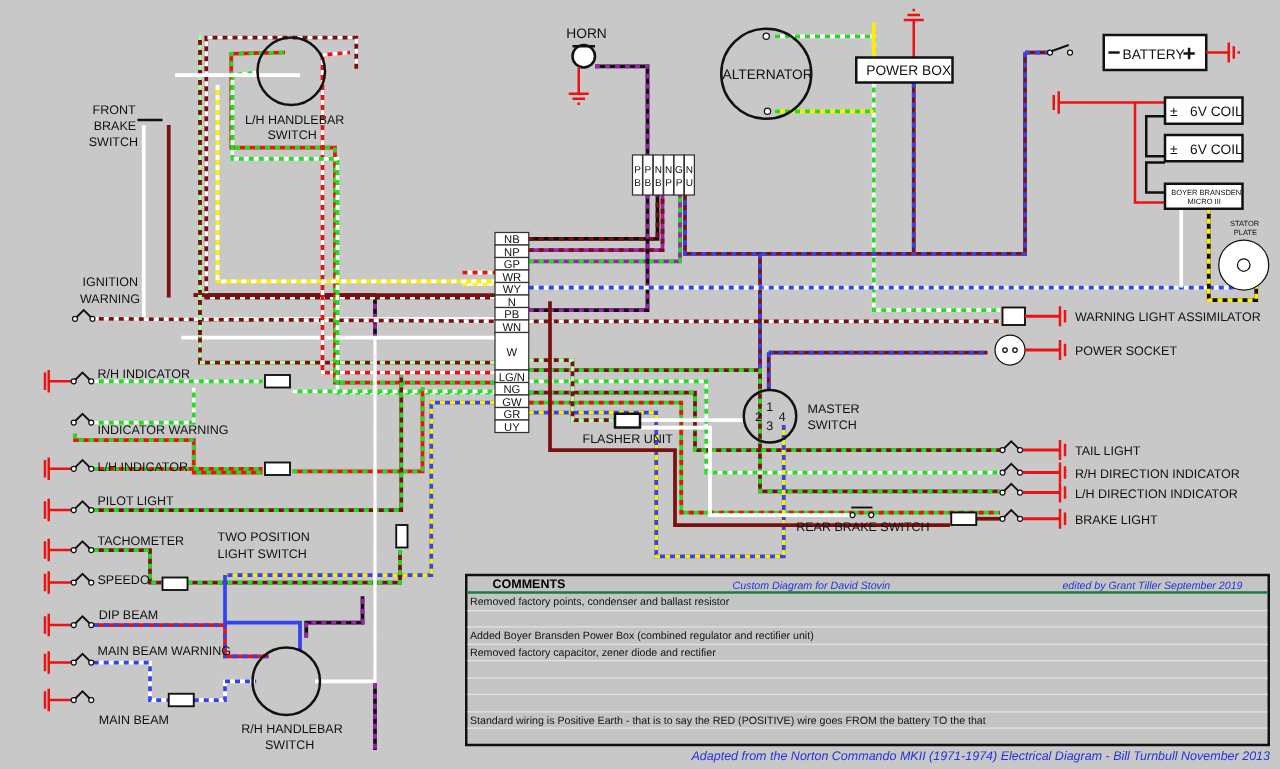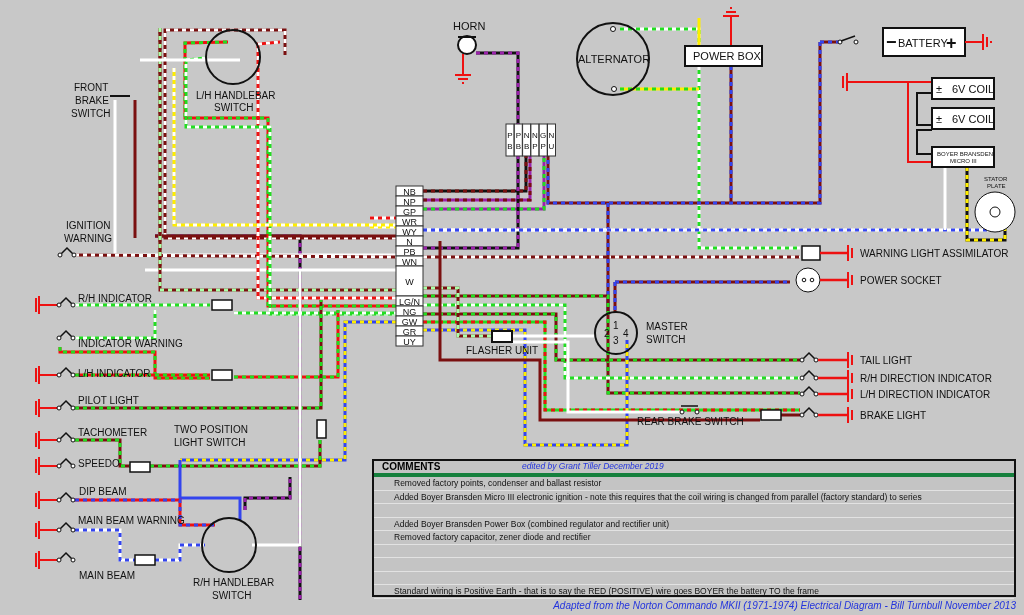--- a/index.html
+++ b/index.html
@@ -4,25 +4,25 @@
 <style>
   html, body { margin:0; padding:0; }
   body { width:1024px; height:615px; background:#c8c8c8; position:relative; overflow:hidden; font-family:"Liberation Sans", sans-serif; }
   svg#diagram { position:absolute; left:0; top:0; }
   .lbl { font-family:"Liberation Sans", sans-serif; font-size:11px; fill:#111; }
   .lbl-sm { font-family:"Liberation Sans", sans-serif; font-size:6px; fill:#111; }
   .lbl-md { font-family:"Liberation Sans", sans-serif; font-size:10px; fill:#111; }
   .box { fill:#fff; stroke:#111; stroke-width:2; }
   .term { fill:#fff; stroke:#111; stroke-width:1; }
   #comments { position:absolute; left:372px; top:459px; width:644px; height:138px; border:2px solid #111; background:#c4c4c4; box-sizing:border-box; font-size:8.5px; }
-  #comments .head { display:flex; align-items:flex-start; height:12px; border-bottom:4px solid #15803d; padding:0 8px; }
+  #comments .head { display:flex; align-items:flex-end; height:12px; border-bottom:2px solid #15803d; padding:0 20px; }
   #comments .head .title { font-weight:bold; font-size:10px; width:140px; }
   #comments .head .custom { color:#2233dd; font-style:italic; flex:1; padding-left:52px; }
   #comments .head .edited { color:#2233dd; font-style:italic; }
-  #comments .row { height:12.5px; line-height:12.5px; padding-left:20px; border-bottom:1px solid #e2e2e2; color:#111; white-space:nowrap; }
+  #comments .row { height:12.5px; line-height:12.5px; padding-left:2px; border-bottom:1px solid #e2e2e2; color:#111; white-space:nowrap; }
   #footer { position:absolute; right:8px; top:600px; color:#2233dd; font-style:italic; font-size:10px; }
 </style>
 </head>
 <body>
 
 <svg id="diagram" width="1024" height="615" viewBox="0 0 1024 615" xmlns="http://www.w3.org/2000/svg">
   <g id="wires">
       <polyline points="476,53 518,53 518,124" fill="none" stroke="#111111" stroke-width="3" stroke-linejoin="miter"></polyline>
       <polyline points="476,53 518,53 518,124" fill="none" stroke="#9922aa" stroke-width="3" stroke-dasharray="4 4"></polyline>
       <polyline points="620,29 699,29 699,248 800,248" fill="none" stroke="#ffffff" stroke-width="3" stroke-linejoin="miter"></polyline>
@@ -446,25 +446,25 @@
       <circle cx="682" cy="412" r="2" fill="#fff" stroke="#111"></circle>
       <circle cx="697" cy="412" r="2" fill="#fff" stroke="#111"></circle>
       <line x1="681" y1="406" x2="698" y2="406" stroke="#111" stroke-width="1.5"></line>
       <rect x="761" y="410" width="20" height="10" fill="#fff" stroke="#111" stroke-width="1.5"></rect>
     </g>
 </svg>
 
 <div id="comments">
   <div class="head">
     <span class="title">COMMENTS</span>
-    <span class="edited">edited by Grant Tiller December 2019</span>
+    <span class="custom">Custom Diagram for David Stovin</span>
+    <span class="edited">edited by Grant Tiller September 2019</span>
   </div>
   <div class="row">Removed factory points, condenser and ballast resistor</div>
-  <div class="row">Added Boyer Bransden Micro III electronic ignition - note this requires that the coil wiring is changed from parallel (factory standard) to series</div>
   <div class="row"></div>
   <div class="row">Added Boyer Bransden Power Box (combined regulator and rectifier unit)</div>
   <div class="row">Removed factory capacitor, zener diode and rectifier</div>
   <div class="row"></div>
   <div class="row"></div>
   <div class="row"></div>
-  <div class="row">Standard wiring is Positive Earth - that is to say the RED (POSITIVE) wire goes BOYER the battery TO the frame</div>
+  <div class="row">Standard wiring is Positive Earth - that is to say the RED (POSITIVE) wire goes FROM the battery TO the that</div>
 </div>
 <div id="footer">Adapted from the Norton Commando MKII (1971-1974) Electrical Diagram - Bill Turnbull November 2013</div>
 
 </body></html>

